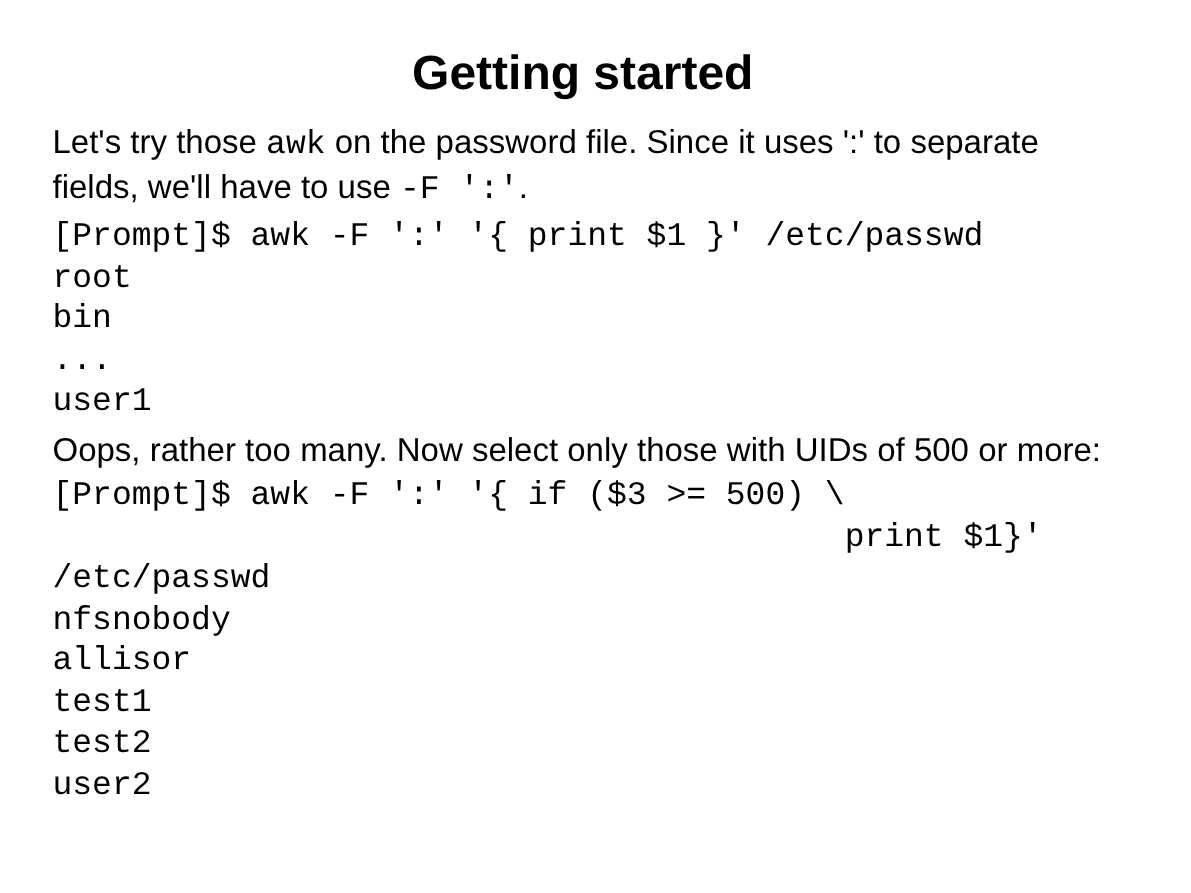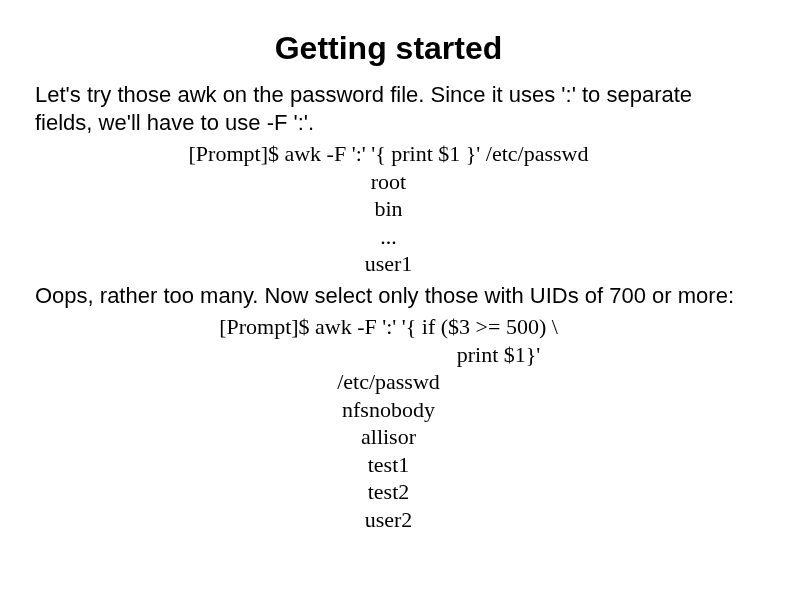--- a/index.html
+++ b/index.html
@@ -22,52 +22,51 @@
     font-size: 32px;
     font-weight: bold;
     margin-top: 10px;
     margin-bottom: 14px;
   }
   .body {
     font-size: 22px;
     line-height: 1.25;
   }
   .mono {
-    font-family: Liberation Sans, sans-serif;
+    font-family: Liberation Mono, monospace;
   }
   .para {
     margin-bottom: 4px;
   }
   .cmdblock {
-    font-family: Liberation Serif, serif;
+    font-family: Liberation Mono, monospace;
     font-size: 22px;
     line-height: 1.25;
     white-space: pre;
     margin-bottom: 4px;
-    text-align: center;
   }
 </style>
 </head>
 <body>
 
 <div class="slide">
   <div class="title">Getting started</div>
 
   <div class="body">
     <div class="para">
       <span>Let's try those </span><span class="mono">awk</span><span> on the password file. Since it uses ':' to separate fields, we'll have to use </span><span class="mono"> -F ':'</span><span>.</span>
     </div>
 
     <div class="cmdblock">[Prompt]$ awk -F ':' '{ print $1 }' /etc/passwd
 root
 bin
 ...
 user1</div>
 
-    <div class="para">Oops, rather too many. Now select only those with UIDs of 700 or more:</div>
+    <div class="para">Oops, rather too many. Now select only those with UIDs of 500 or more:</div>
 
     <div class="cmdblock">[Prompt]$ awk -F ':' '{ if ($3 &gt;= 500) \
                                         print $1}'
 /etc/passwd
 nfsnobody
 allisor
 test1
 test2
 user2</div>
   </div>

